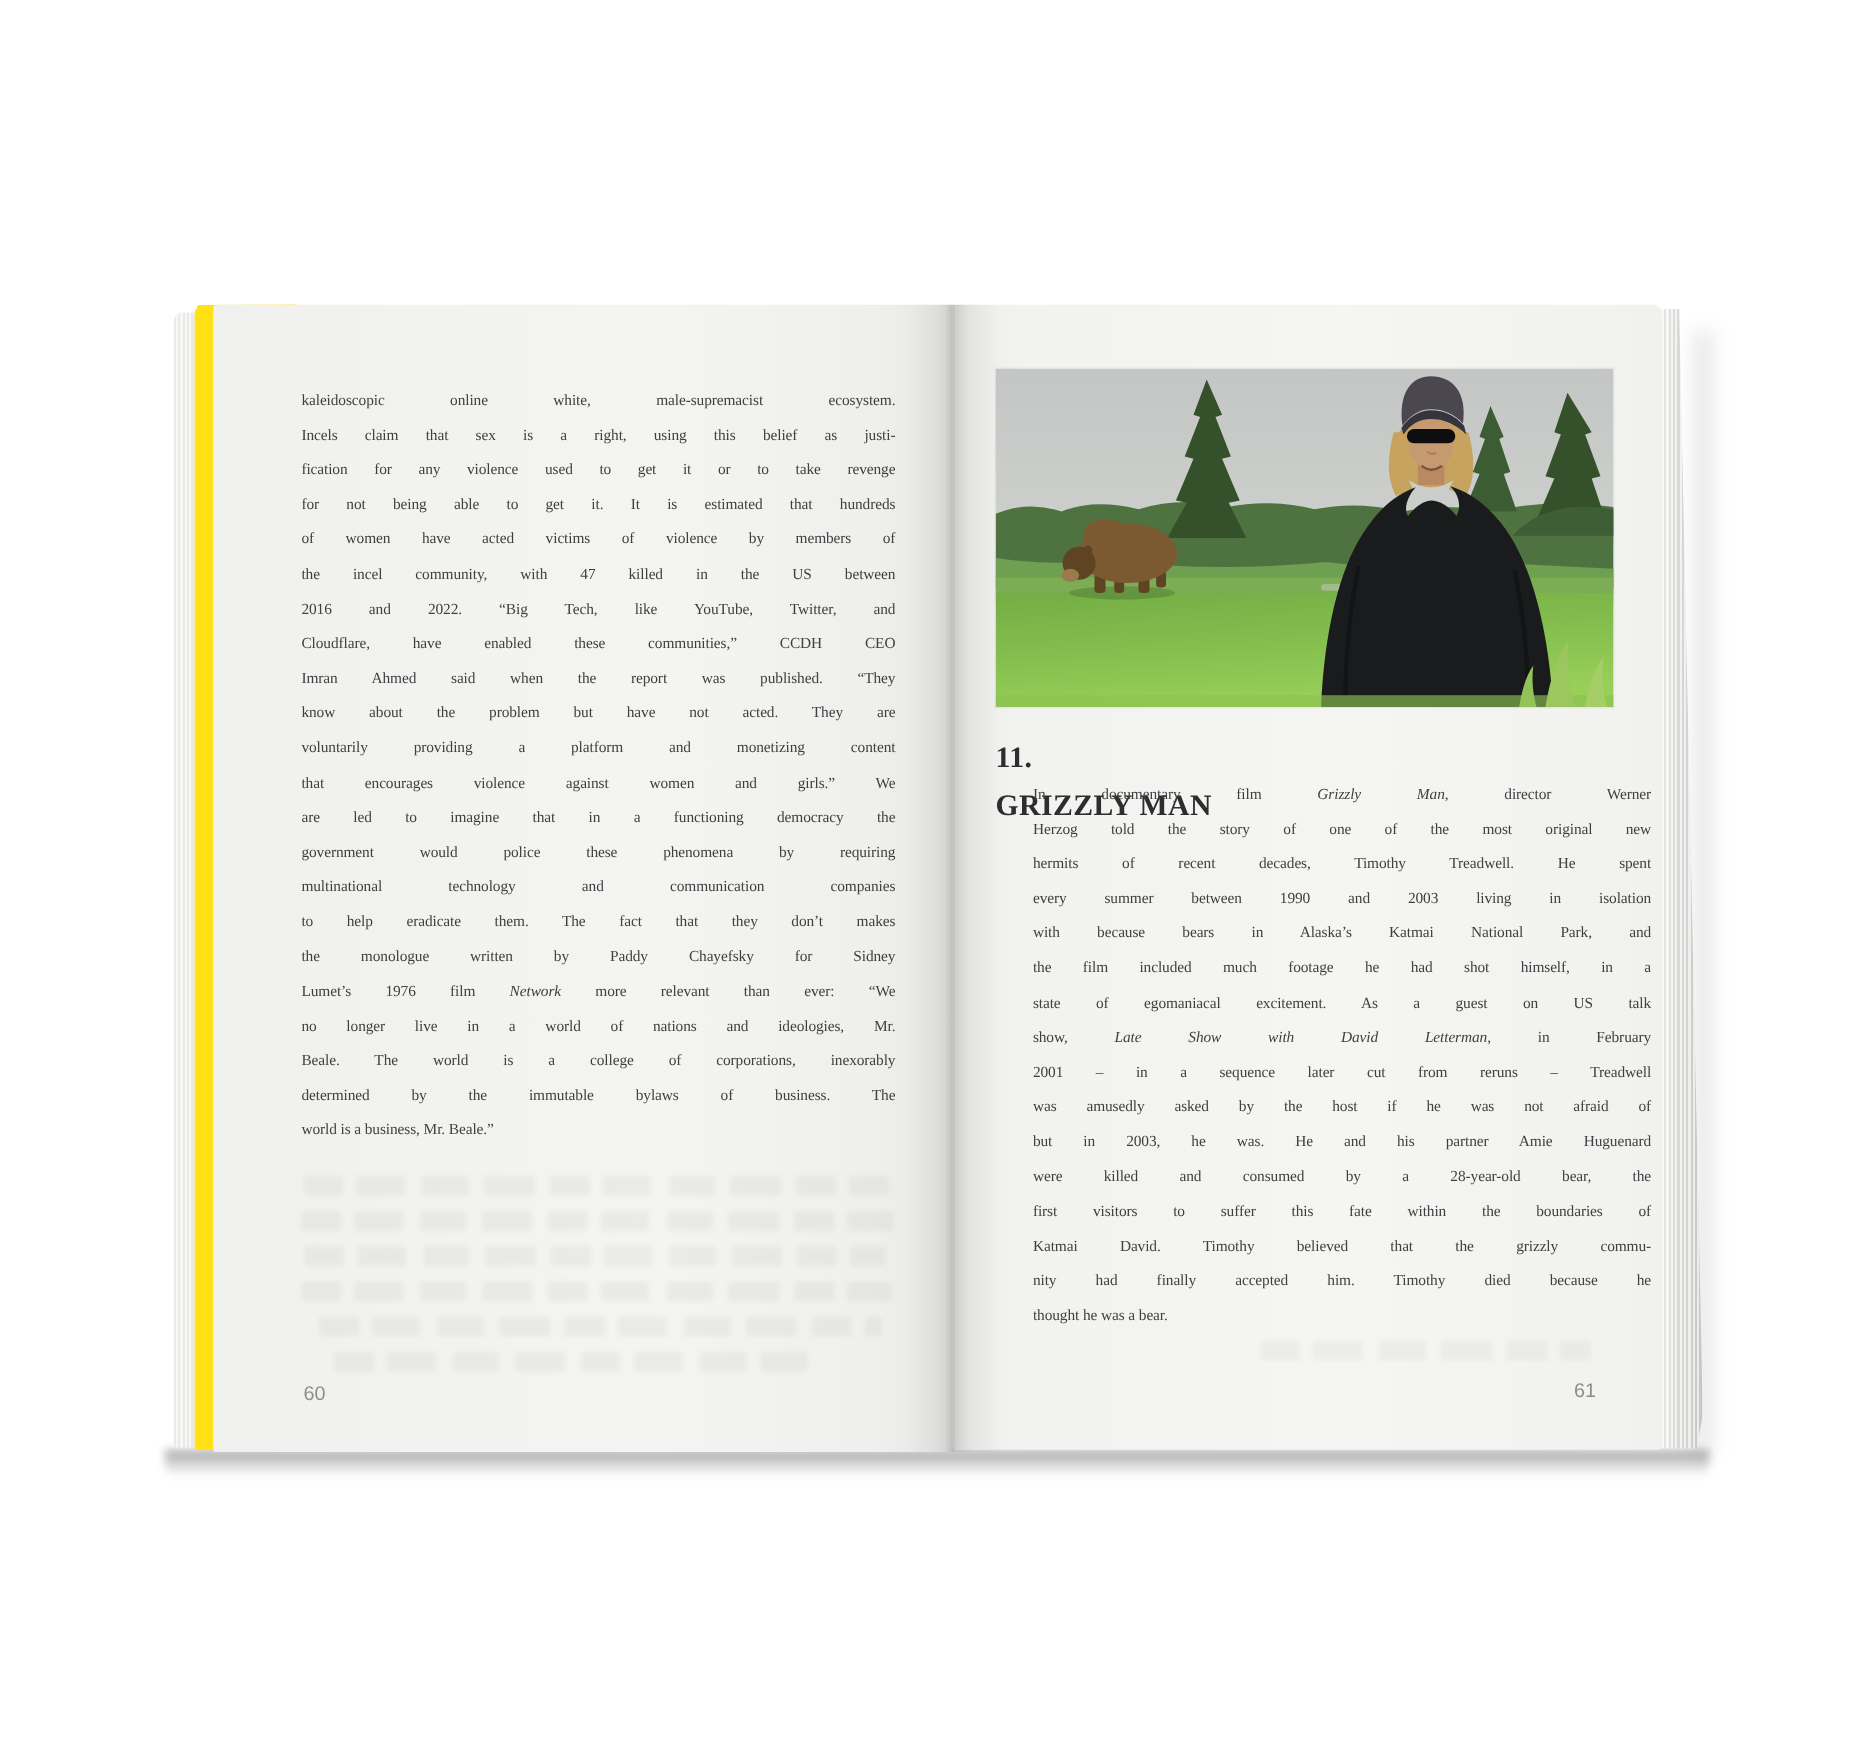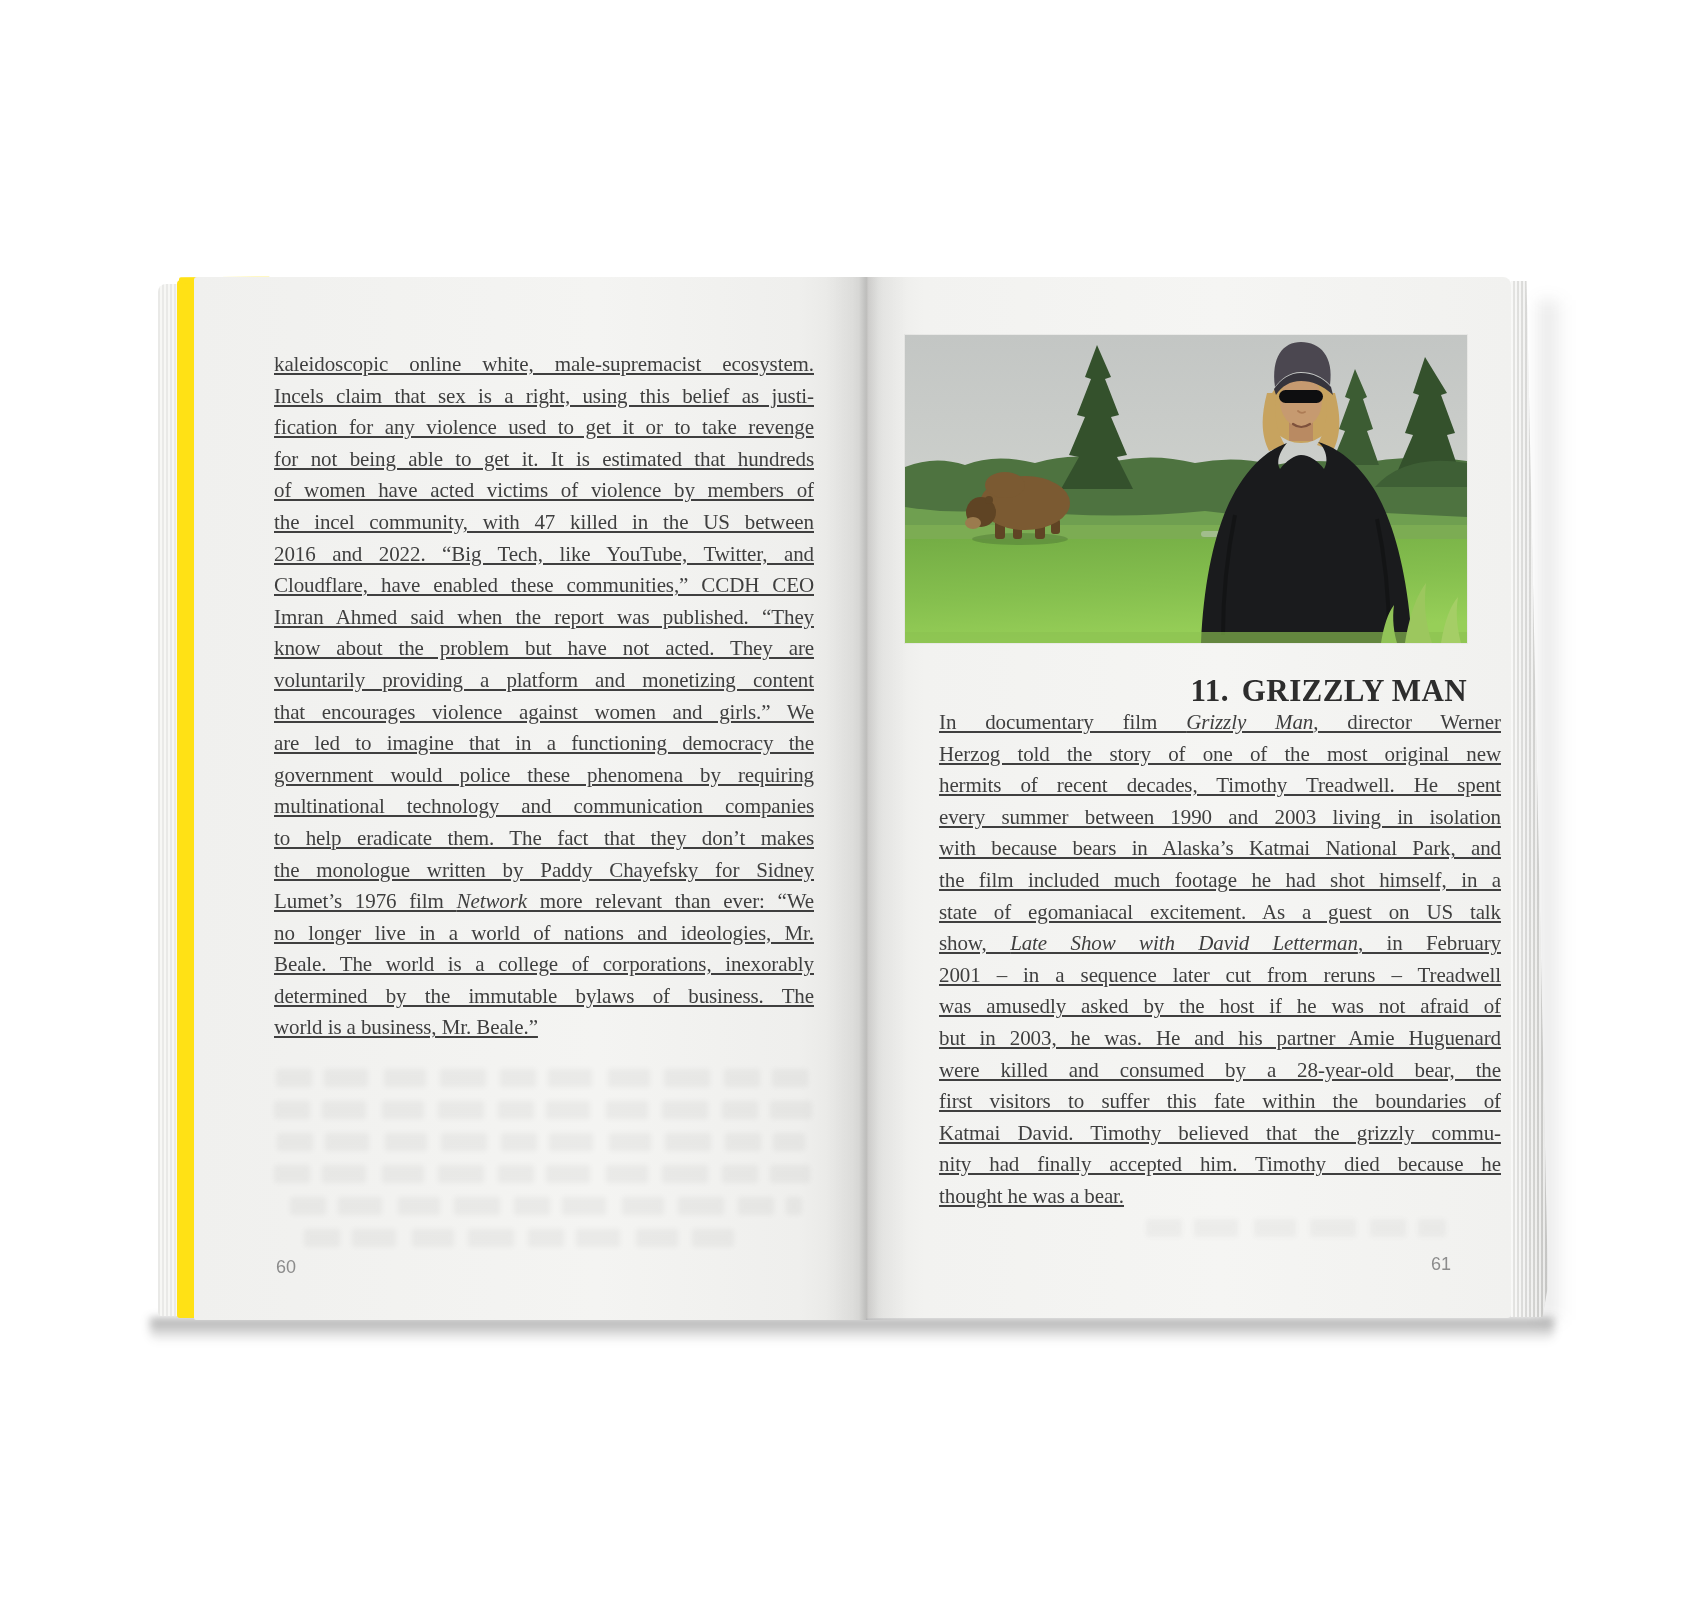--- a/index.html
+++ b/index.html
@@ -25,29 +25,29 @@
   .fore-edge-right{position:absolute;left:1511px;top:281px;width:37px;height:1036px;
     background:linear-gradient(to right,#f1f1ef,#dededc 60%,#cfcfcd);
     clip-path:polygon(0 0,42% 0,100% 97%,85% 100%,0 100%);}
   .fore-edge-right:after{content:"";position:absolute;inset:0;
     background:repeating-linear-gradient(90deg,rgba(255,255,255,0.55) 0 2px,rgba(0,0,0,0.05) 2px 4px);}
   .bottom-shadow{position:absolute;left:150px;top:1318px;width:1404px;height:24px;filter:blur(4px);
     background:linear-gradient(to bottom,rgba(35,35,35,0.40),rgba(35,35,35,0));border-radius:0 0 10px 10px;}
   .right-shadow{position:absolute;left:1540px;top:300px;width:26px;height:1020px;filter:blur(8px);
     background:linear-gradient(to right,rgba(60,60,60,0.16),rgba(60,60,60,0));}
   
-  .textcol{position:absolute;color:#3f3f3f;font-size:21px;line-height:31.6px;
-    letter-spacing:-0.1px;text-decoration:underline;}
+  .textcol{position:absolute;color:#3f3f3f;font-size:14px;line-height:31.6px;
+    letter-spacing:-0.1px;}
   .textcol-left{left:80px;top:72px;width:540px;}
   .textcol-right{left:39px;top:430px;width:562px;margin-left:34px;}
   .tl{text-align:justify;text-align-last:justify;white-space:normal;}
   .tl-end{text-align-last:left;}
   .it{font-style:italic;}
-  .heading{position:absolute;left:39px;top:396px;width:562px;display:flex;justify-content:flex-end;
-    gap:13px;font-weight:bold;font-size:31px;color:#2d2d2d;letter-spacing:0.4px;}
+  .heading{position:absolute;left:39px;top:396px;width:562px;display:flex;justify-content:flex-start;
+    gap:13px;font-weight:bold;font-size:27px;color:#2d2d2d;letter-spacing:0.4px;flex-direction:column;}
   .pagenum{position:absolute;font-family:"Liberation Sans",sans-serif;font-size:18px;color:#8c8c8c;text-align:right;}
   .pagenum-left{left:82px;top:980px;}
   .pagenum-right{left:23px;top:977px;width:562px;text-align:right;}
   
   .ghost{position:absolute;height:18px;filter:blur(2.5px);opacity:0.06;border-radius:3px;
     background:repeating-linear-gradient(90deg,#555 0 36px,transparent 36px 48px,#555 48px 92px,transparent 92px 108px,#555 108px 150px,transparent 150px 164px,#555 164px 210px,transparent 210px 224px);}
   
   .photo{position:absolute;left:39px;top:58px;width:562px;height:308px;overflow:hidden;
     box-shadow:0 0 0 1px rgba(0,0,0,0.04);}
   .photo svg{display:block;width:100%;height:100%;}

